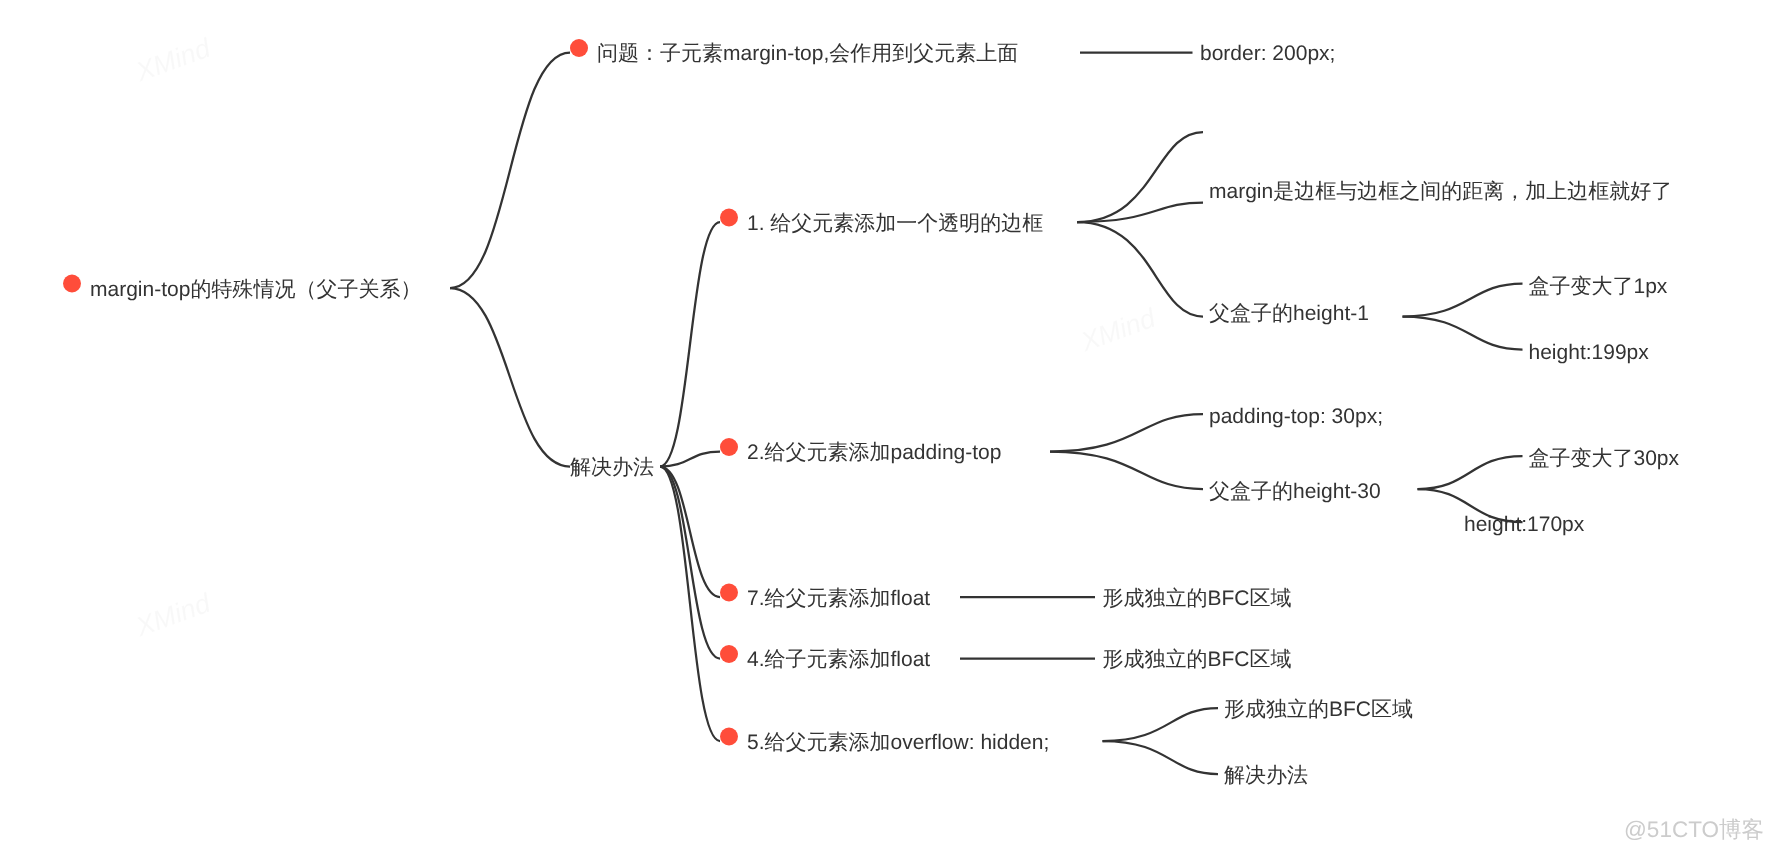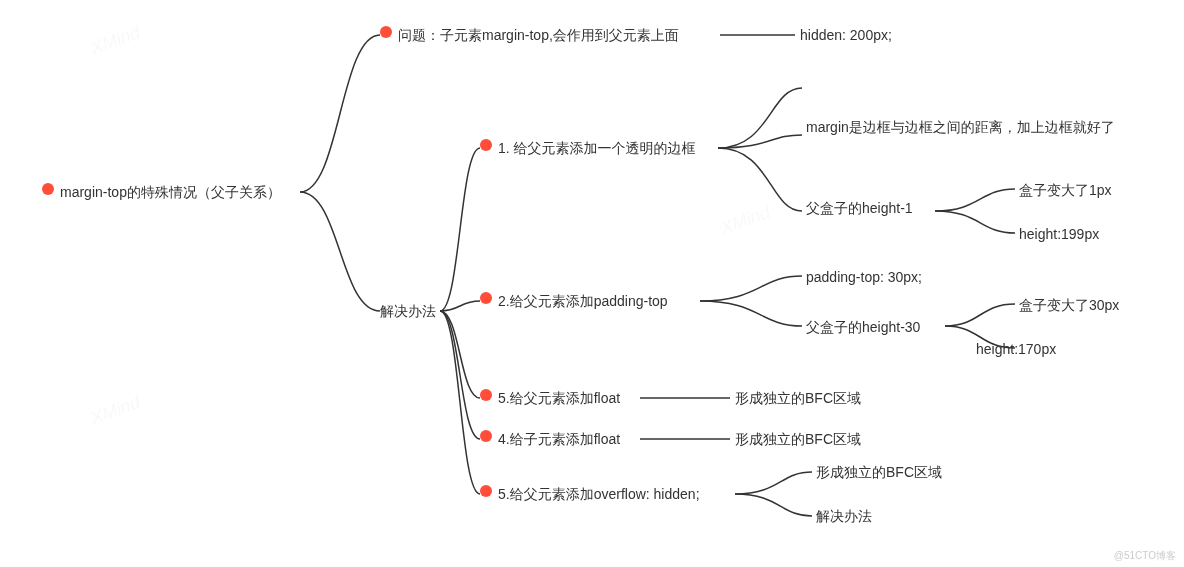--- a/index.html
+++ b/index.html
@@ -4,21 +4,21 @@
 <style>
 html,body{margin:0;padding:0;width:1184px;height:567px;background:#fff;font-family:"Microsoft YaHei","PingFang SC",Arial,sans-serif;font-size:14px;color:#333;overflow:hidden;position:relative}
 .canvas{position:relative;width:1184px;height:567px}
 .node{position:absolute;white-space:nowrap;display:flex;align-items:flex-start;gap:6px}
 .dot{width:12px;height:12px;border-radius:50%;background:#ff4d3a;flex-shrink:0}
 .txt{line-height:1.4}
 .wm{position:absolute;opacity:0.06;font-size:18px;font-style:italic;color:#999;transform:rotate(-20deg);pointer-events:none}
 svg{position:absolute;top:0;left:0;pointer-events:none}
 path{stroke:#333;stroke-width:1.5;fill:none}
 line{stroke:#333;stroke-width:1.5}
-.footer{position:absolute;right:8px;bottom:4px;font-size:10px;color:#ccc}
+.footer{position:absolute;right:8px;bottom:4px;font-size:15px;color:#ccc}
 </style>
 </head>
 <body>
 
 <div class="canvas">
 
 <div class="wm" style="top:30px;left:90px">XMind</div>
 <div class="wm" style="top:400px;left:90px">XMind</div>
 <div class="wm" style="top:210px;left:720px">XMind</div>
 
@@ -59,21 +59,21 @@
 <div class="node" style="left:42px;top:183px">
  <span class="dot"></span>
  <span class="txt">margin-top的特殊情况（父子关系）</span>
 </div>
 
 <div class="node" style="left:380px;top:26px">
  <span class="dot"></span>
  <span class="txt">问题：子元素margin-top,会作用到父元素上面</span>
 </div>
 <div class="node" style="left:800px;top:26px">
- <span class="txt">hidden: 200px;</span>
+ <span class="txt">border: 200px;</span>
 </div>
 
 <div class="node" style="left:380px;top:302px">
  <span class="txt">解决办法</span>
 </div>
 
 <div class="node" style="left:480px;top:139px">
  <span class="dot"></span>
  <span class="txt">1. 给父元素添加一个透明的边框</span>
 </div>
@@ -102,21 +102,21 @@
 </div>
 <div class="node" style="left:1019px;top:296px">
  <span class="txt">盒子变大了30px</span>
 </div>
 <div class="node" style="left:976px;top:340px">
  <span class="txt">height:170px</span>
 </div>
 
 <div class="node" style="left:480px;top:389px">
  <span class="dot"></span>
- <span class="txt">5.给父元素添加float</span>
+ <span class="txt">7.给父元素添加float</span>
 </div>
 <div class="node" style="left:735px;top:389px">
  <span class="txt">形成独立的BFC区域</span>
 </div>
 
 <div class="node" style="left:480px;top:430px">
  <span class="dot"></span>
  <span class="txt">4.给子元素添加float</span>
 </div>
 <div class="node" style="left:735px;top:430px">

